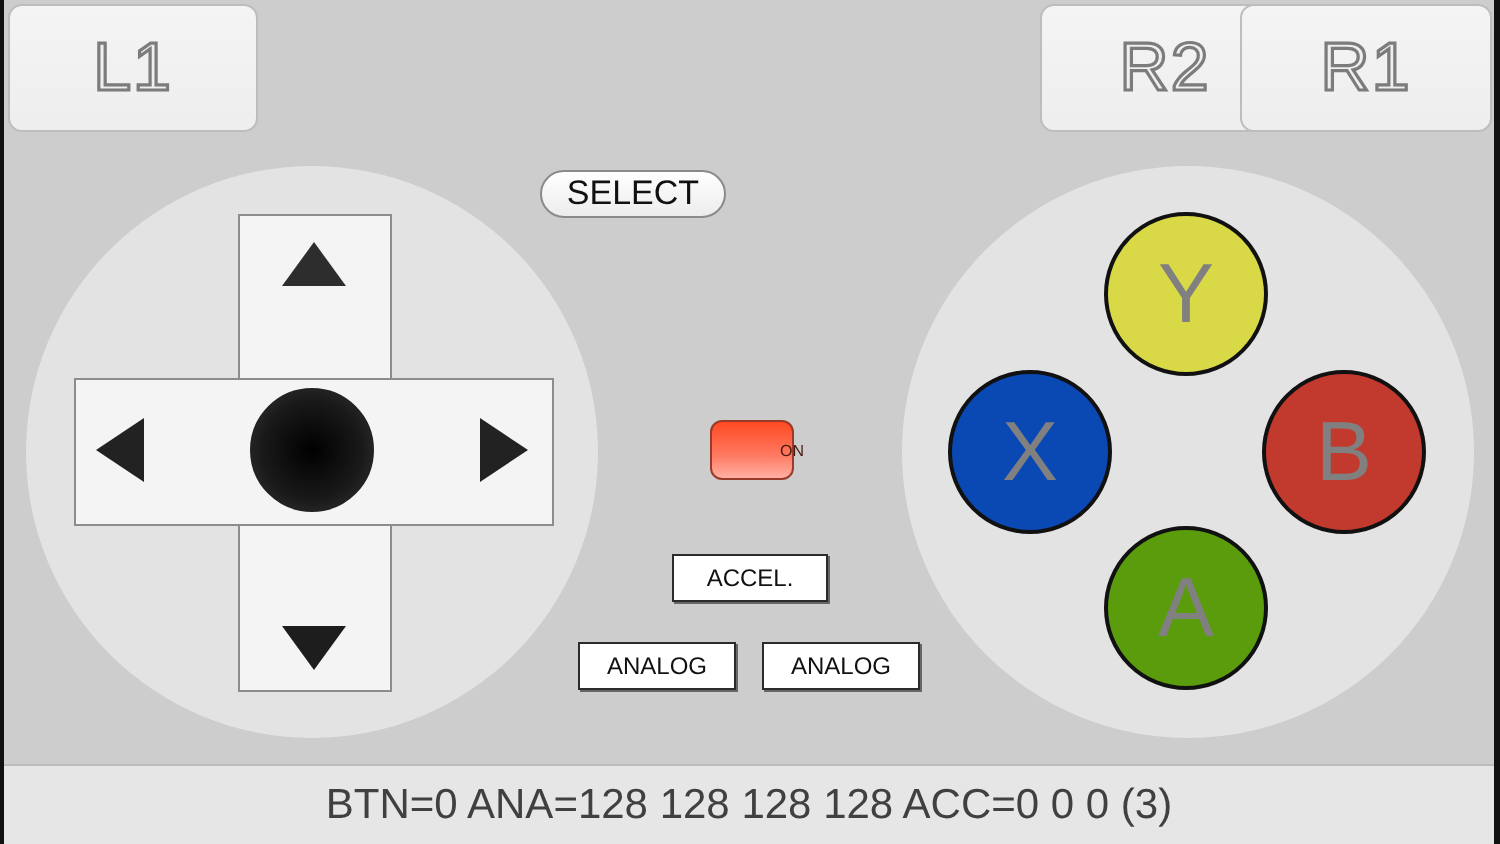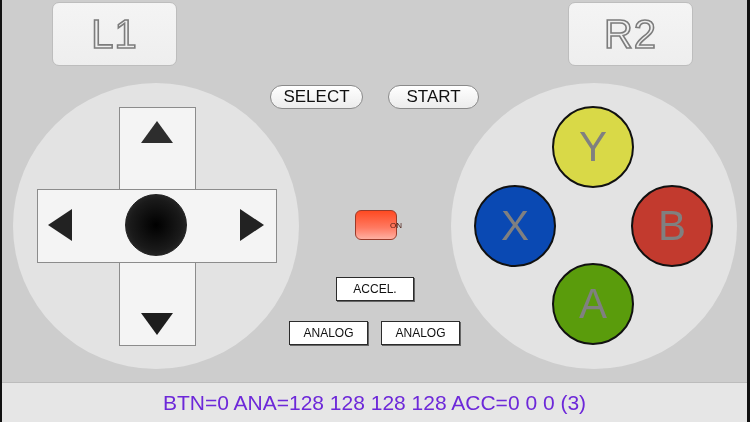--- a/index.html
+++ b/index.html
@@ -7,22 +7,22 @@
   body { font-family: "Liberation Sans", sans-serif; position: relative; }
   .screen {
     position: absolute; left: 2px; top: 0; width: 745px; height: 422px;
     background: #cdcdcd; overflow: hidden;
   }
   .shoulder {
     position: absolute; top: 2px; height: 64px;
     background: linear-gradient(#f4f4f4, #eeeeee);
     border: 1px solid #bdbdbd; border-radius: 7px;
     display: flex; align-items: center; justify-content: center;
-    font-size: 40px; color: #efefef; cursor: pointer;
-    -webkit-text-stroke: 1.6px #7c7c7c; letter-spacing: 1px; margin-left: 48px;
+    font-size: 34px; color: #efefef; cursor: pointer;
+    -webkit-text-stroke: 1.6px #7c7c7c; letter-spacing: 1px;
   }
   .pill {
     position: absolute; top: 85px; height: 24px;
     background: linear-gradient(#ffffff, #ececec);
     border: 1px solid #8a8a8a; border-radius: 12px;
     display: flex; align-items: center; justify-content: center;
     font-size: 17px; color: #111; cursor: pointer;
   }
   .pad-bg {
     position: absolute; border-radius: 50%; background: #e3e3e3;
@@ -54,33 +54,33 @@
   .box-btn {
     position: absolute; height: 24px; background: #fff;
     border: 1.5px solid #2b2b2b; box-shadow: 1px 1px 0 #666;
     display: flex; align-items: center; justify-content: center;
     font-size: 12px; color: #111; cursor: pointer;
   }
   .status {
     position: absolute; left: 0; top: 382px; width: 745px; height: 40px;
     background: #e6e6e6; border-top: 1px solid #bcbcbc;
     display: flex; align-items: center; justify-content: center;
-    font-size: 21px; color: #6d28d9;
+    font-size: 21px; color: #404040;
   }
 </style>
 </head>
 <body>
 
 <div class="screen">
 
   <div class="shoulder" style="left:2px;width:125px;">L1</div>
   <div class="shoulder" style="left:518px;width:125px;">R2</div>
+  <div class="shoulder" style="left:618px;width:126px;">R1</div>
 
   <div class="pill" style="left:268px;width:93px;">SELECT</div>
-  <div class="pill" style="left:386px;width:91px;">START</div>
 
   <div class="pad-bg" style="left:11px;top:83px;width:286px;height:286px;"></div>
 
   <div class="dpad-arm" style="left:117px;top:107px;width:77px;height:239px;"></div>
   <div class="dpad-arm" style="left:35px;top:189px;width:240px;height:74px;"></div>
   <div class="dpad-cover" style="left:118.5px;top:190.5px;width:74px;height:71px;"></div>
 
   <div class="arrow" style="left:139px;top:121px;border-left:16px solid transparent;border-right:16px solid transparent;border-bottom:22px solid #2d2d2d;"></div>
   <div class="arrow" style="left:139px;top:313px;border-left:16px solid transparent;border-right:16px solid transparent;border-top:22px solid #1d1d1d;"></div>
   <div class="arrow" style="left:46px;top:209px;border-top:16px solid transparent;border-bottom:16px solid transparent;border-right:24px solid #222;"></div>

